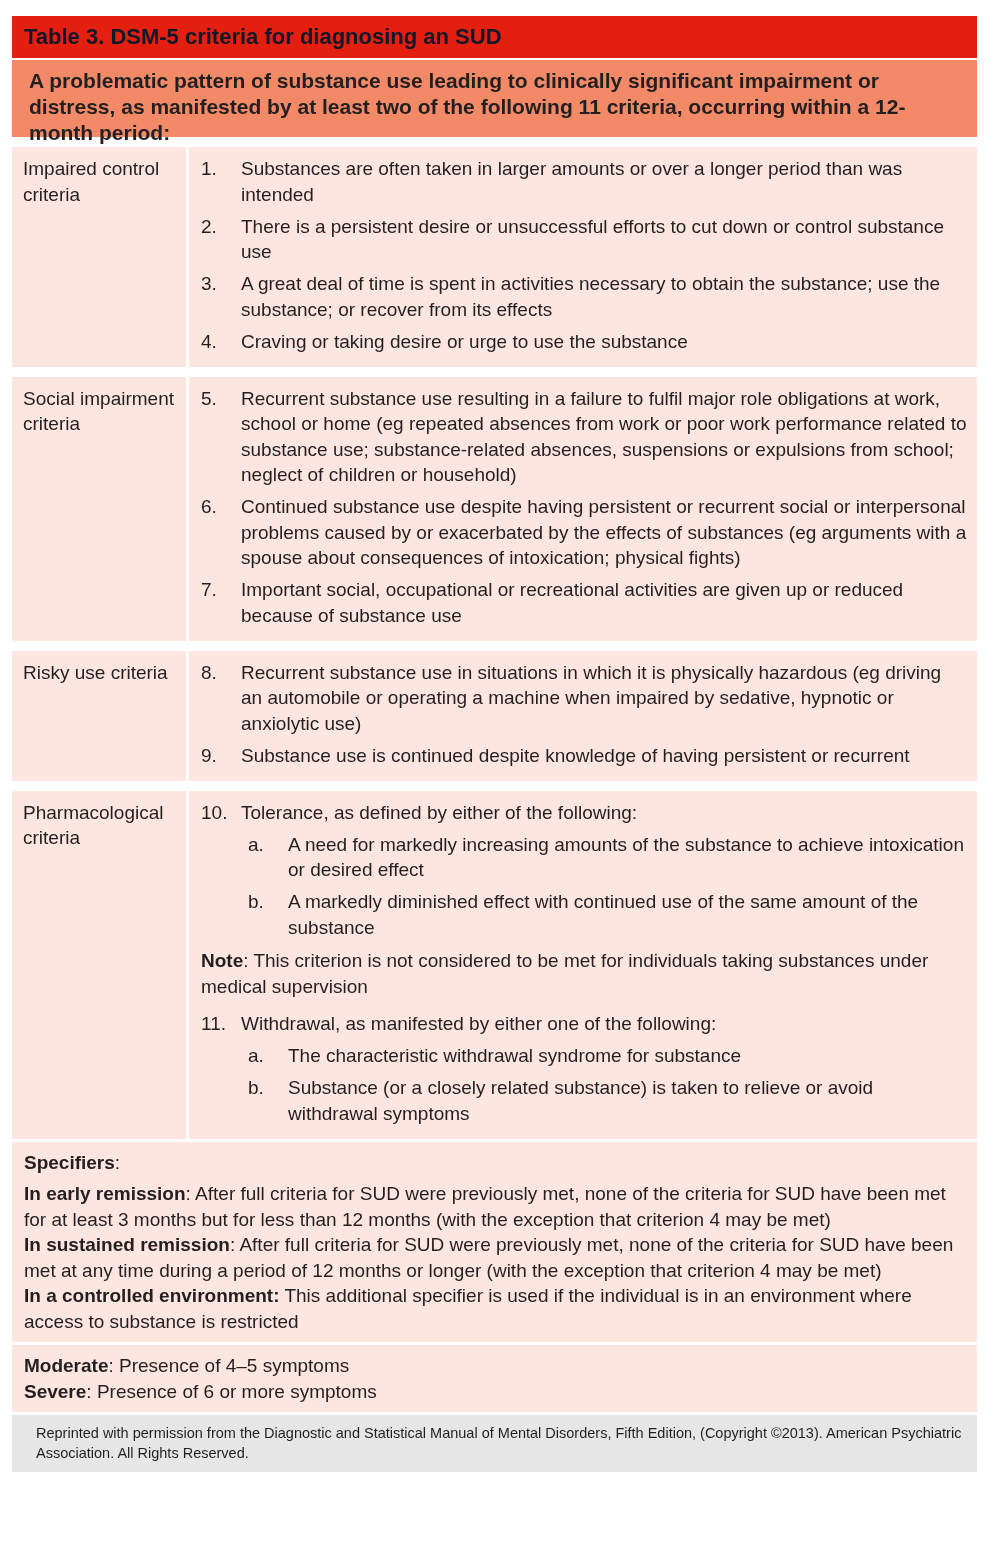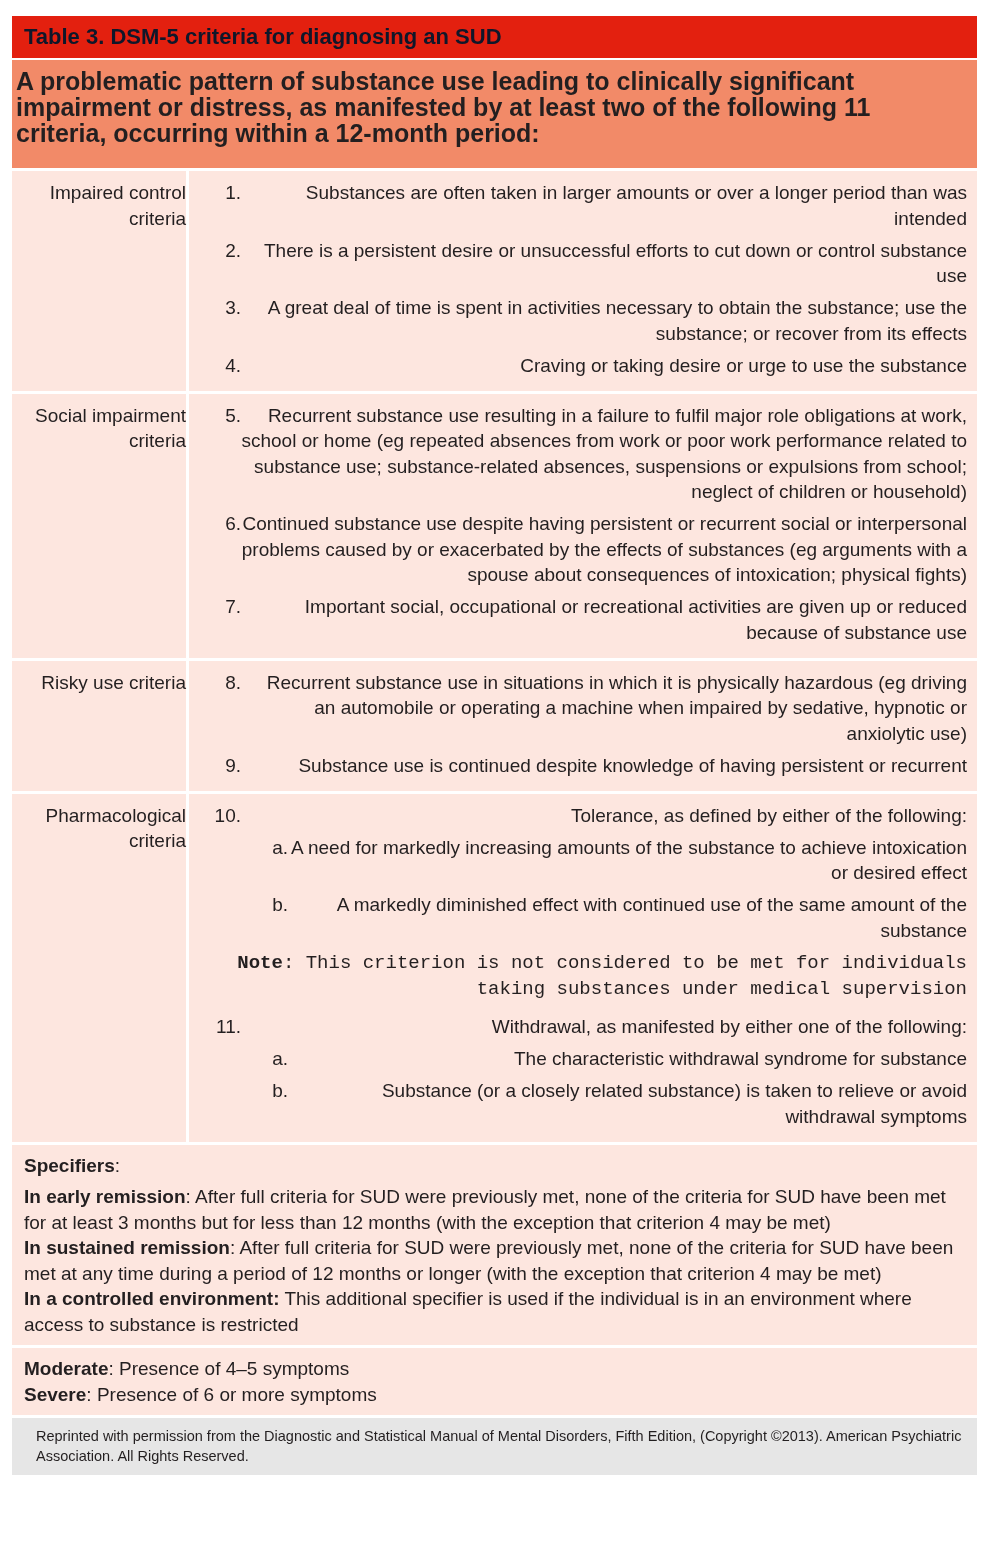--- a/index.html
+++ b/index.html
@@ -1,28 +1,28 @@
 <!DOCTYPE html>
 <html><head>
 <meta charset="utf-8">
 <style>
   html, body { margin: 0; padding: 0; background: #ffffff; }
   body { width: 998px; height: 1553px; position: relative; font-family: "Liberation Sans", sans-serif; color: #231f20; }
   .table { position: absolute; left: 12px; top: 16px; width: 965px; }
   .title { background: #e3200f; color: #0f172a; font-weight: bold; font-size: 22px; height: 42px; line-height: 42px; padding-left: 12px; box-sizing: border-box; }
-  .intro { margin-top: 2px; background: #f28a68; font-weight: bold; font-size: 25px; line-height: 26px; padding: 8px 12px 7px 4px; box-sizing: border-box; height: 108px; }
-  .row { display: flex; margin-top: 3px; text-align: right; }
+  .intro { margin-top: 2px; background: #f28a68; font-weight: bold; font-size: 21px; line-height: 26px; padding: 8px 12px 7px 17px; box-sizing: border-box; height: 77px; }
+  .row { display: flex; margin-top: 10px; }
   .cat { width: 174px; background: #fde6df; font-size: 19px; line-height: 25.5px; padding: 9px 0 0 11px; box-sizing: border-box; }
   .items { flex: 1; margin-left: 3px; background: #fde6df; font-size: 19px; line-height: 25.5px; padding: 9px 10px 6px 0; box-sizing: border-box; }
   .item { display: flex; margin-bottom: 6.5px; }
   .num { width: 52px; padding-left: 12px; box-sizing: border-box; flex: 0 0 52px; }
   .txt { flex: 1; }
   .sub { display: flex; margin-bottom: 6.5px; padding-left: 59px; }
   .sub .num { width: 40px; flex: 0 0 40px; padding-left: 0; }
-  .note { padding-left: 24px; margin: 8px 0 12px 0; font-family: Liberation Mono, monospace; }
+  .note { padding-left: 12px; margin: 8px 0 12px 0; }
   b { font-weight: bold; }
   .block { margin-top: 3px; background: #fde6df; font-size: 19px; line-height: 25.5px; padding: 8px 12px 8px 12px; box-sizing: border-box; }
   .block .head { margin-bottom: 6px; }
   .footer { margin-top: 3px; background: #e6e6e6; font-size: 14.5px; line-height: 20px; padding: 8px 12px 12px 24px; box-sizing: border-box; height: 57px; }
 </style>
 </head>
 <body>
 
 <div class="table">
   <div class="title">Table 3. DSM-5 criteria for diagnosing an SUD</div>

